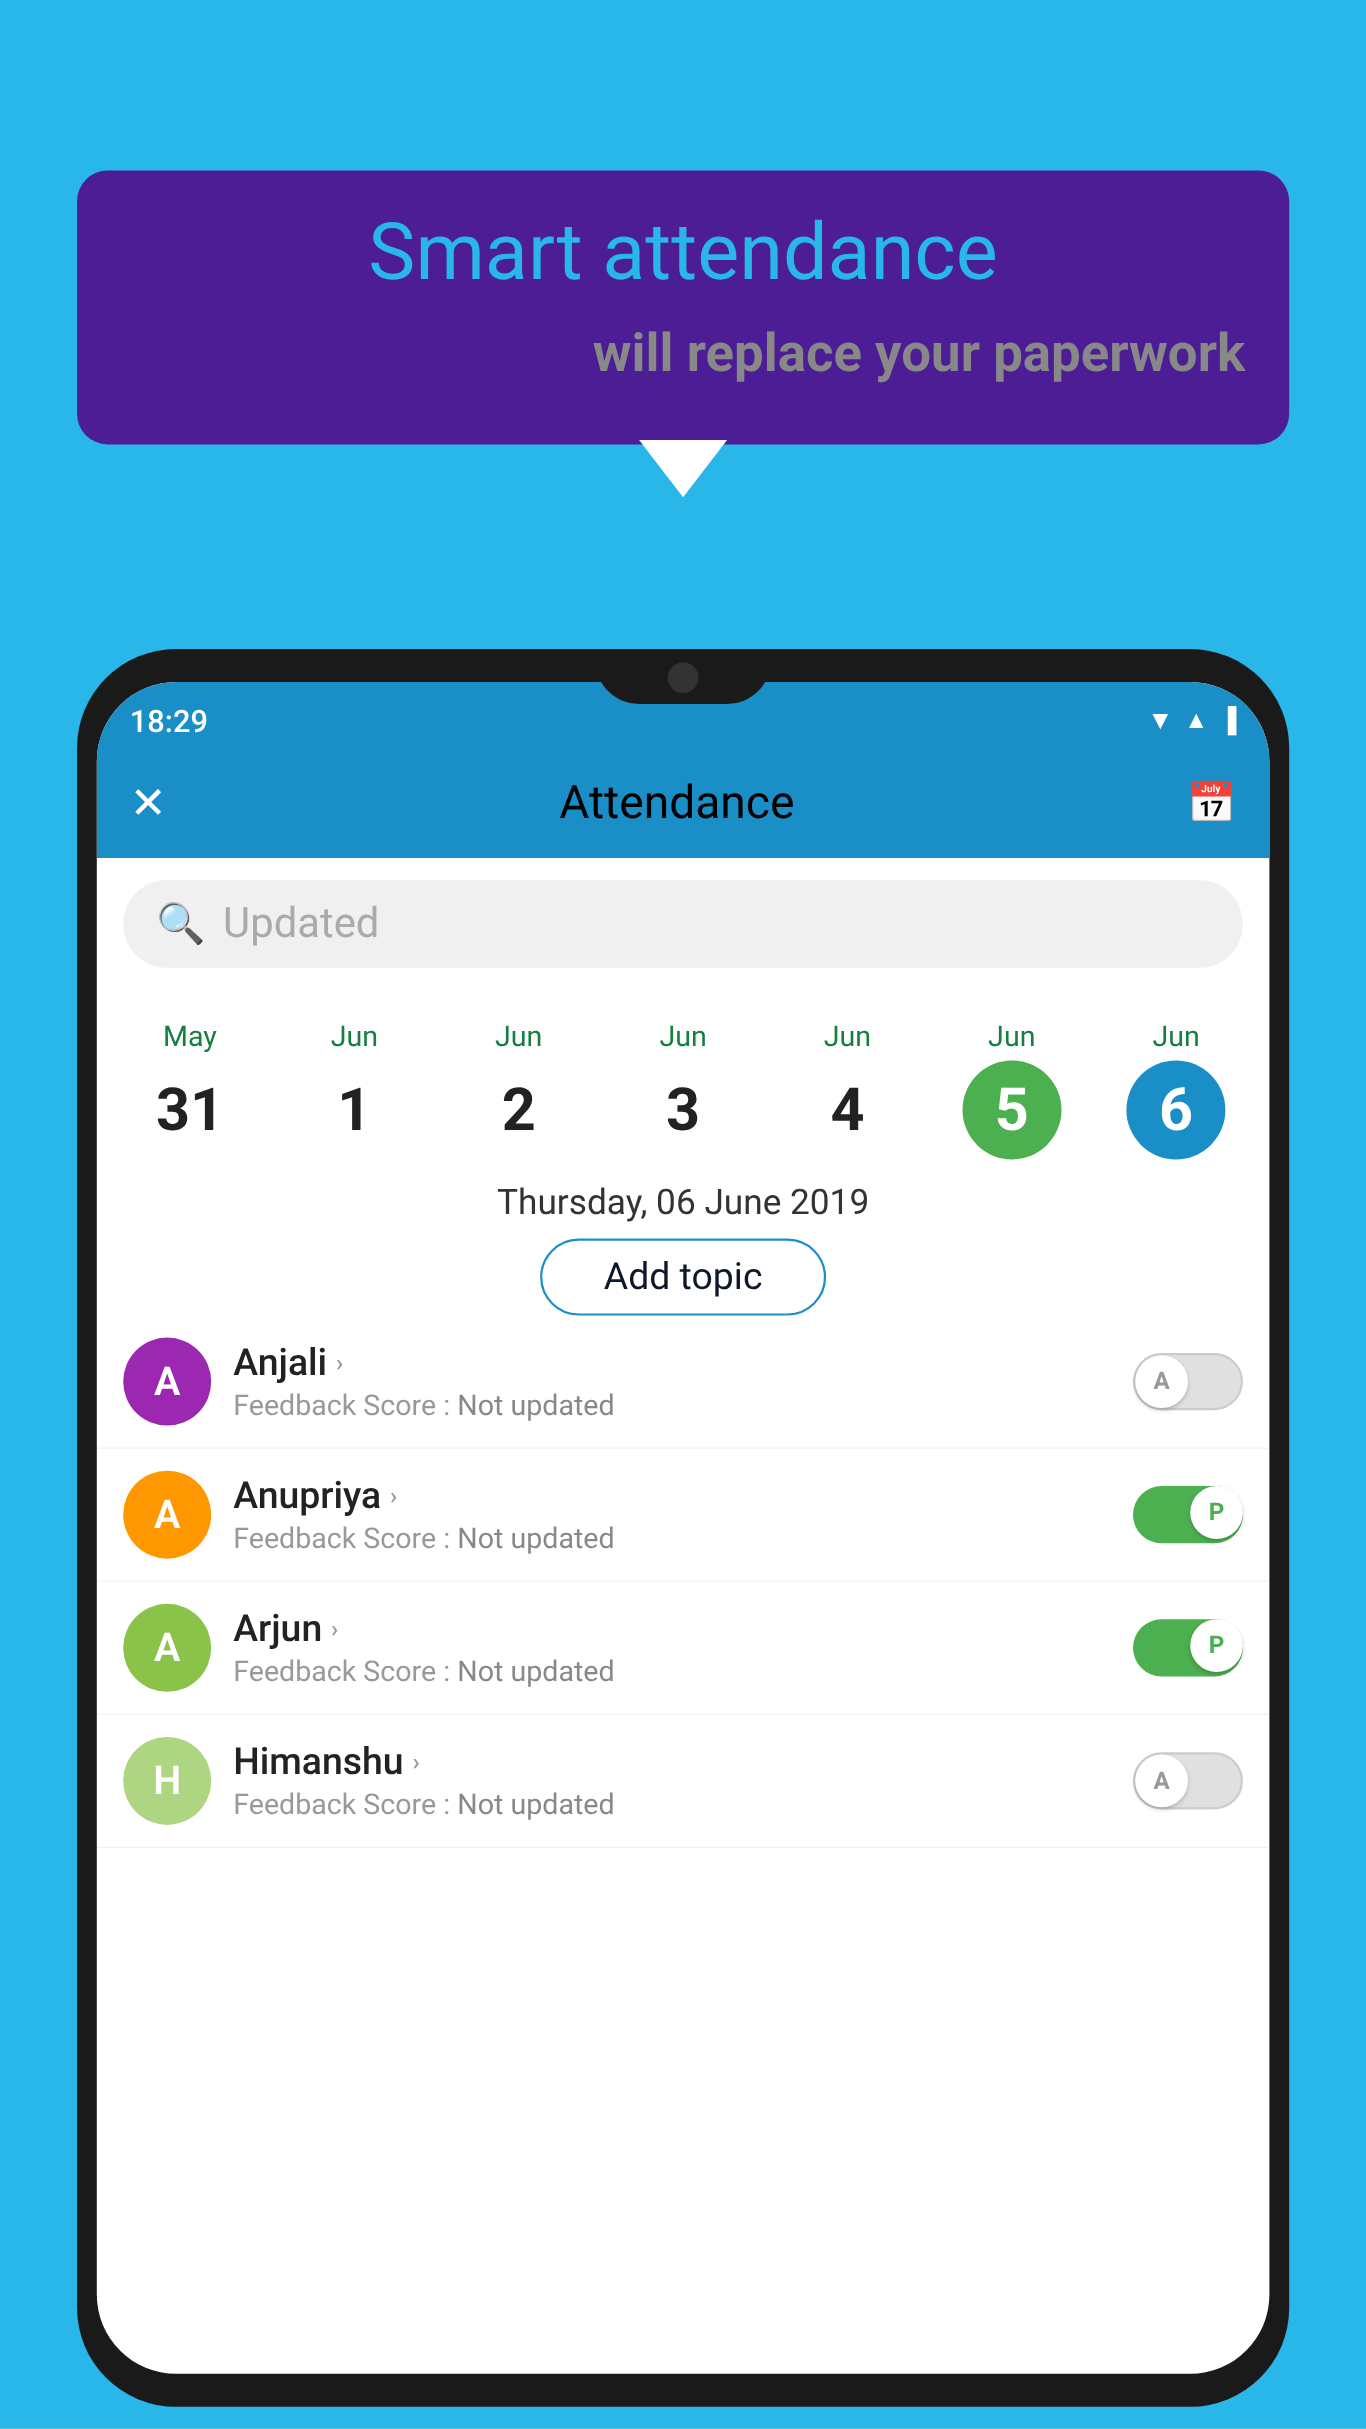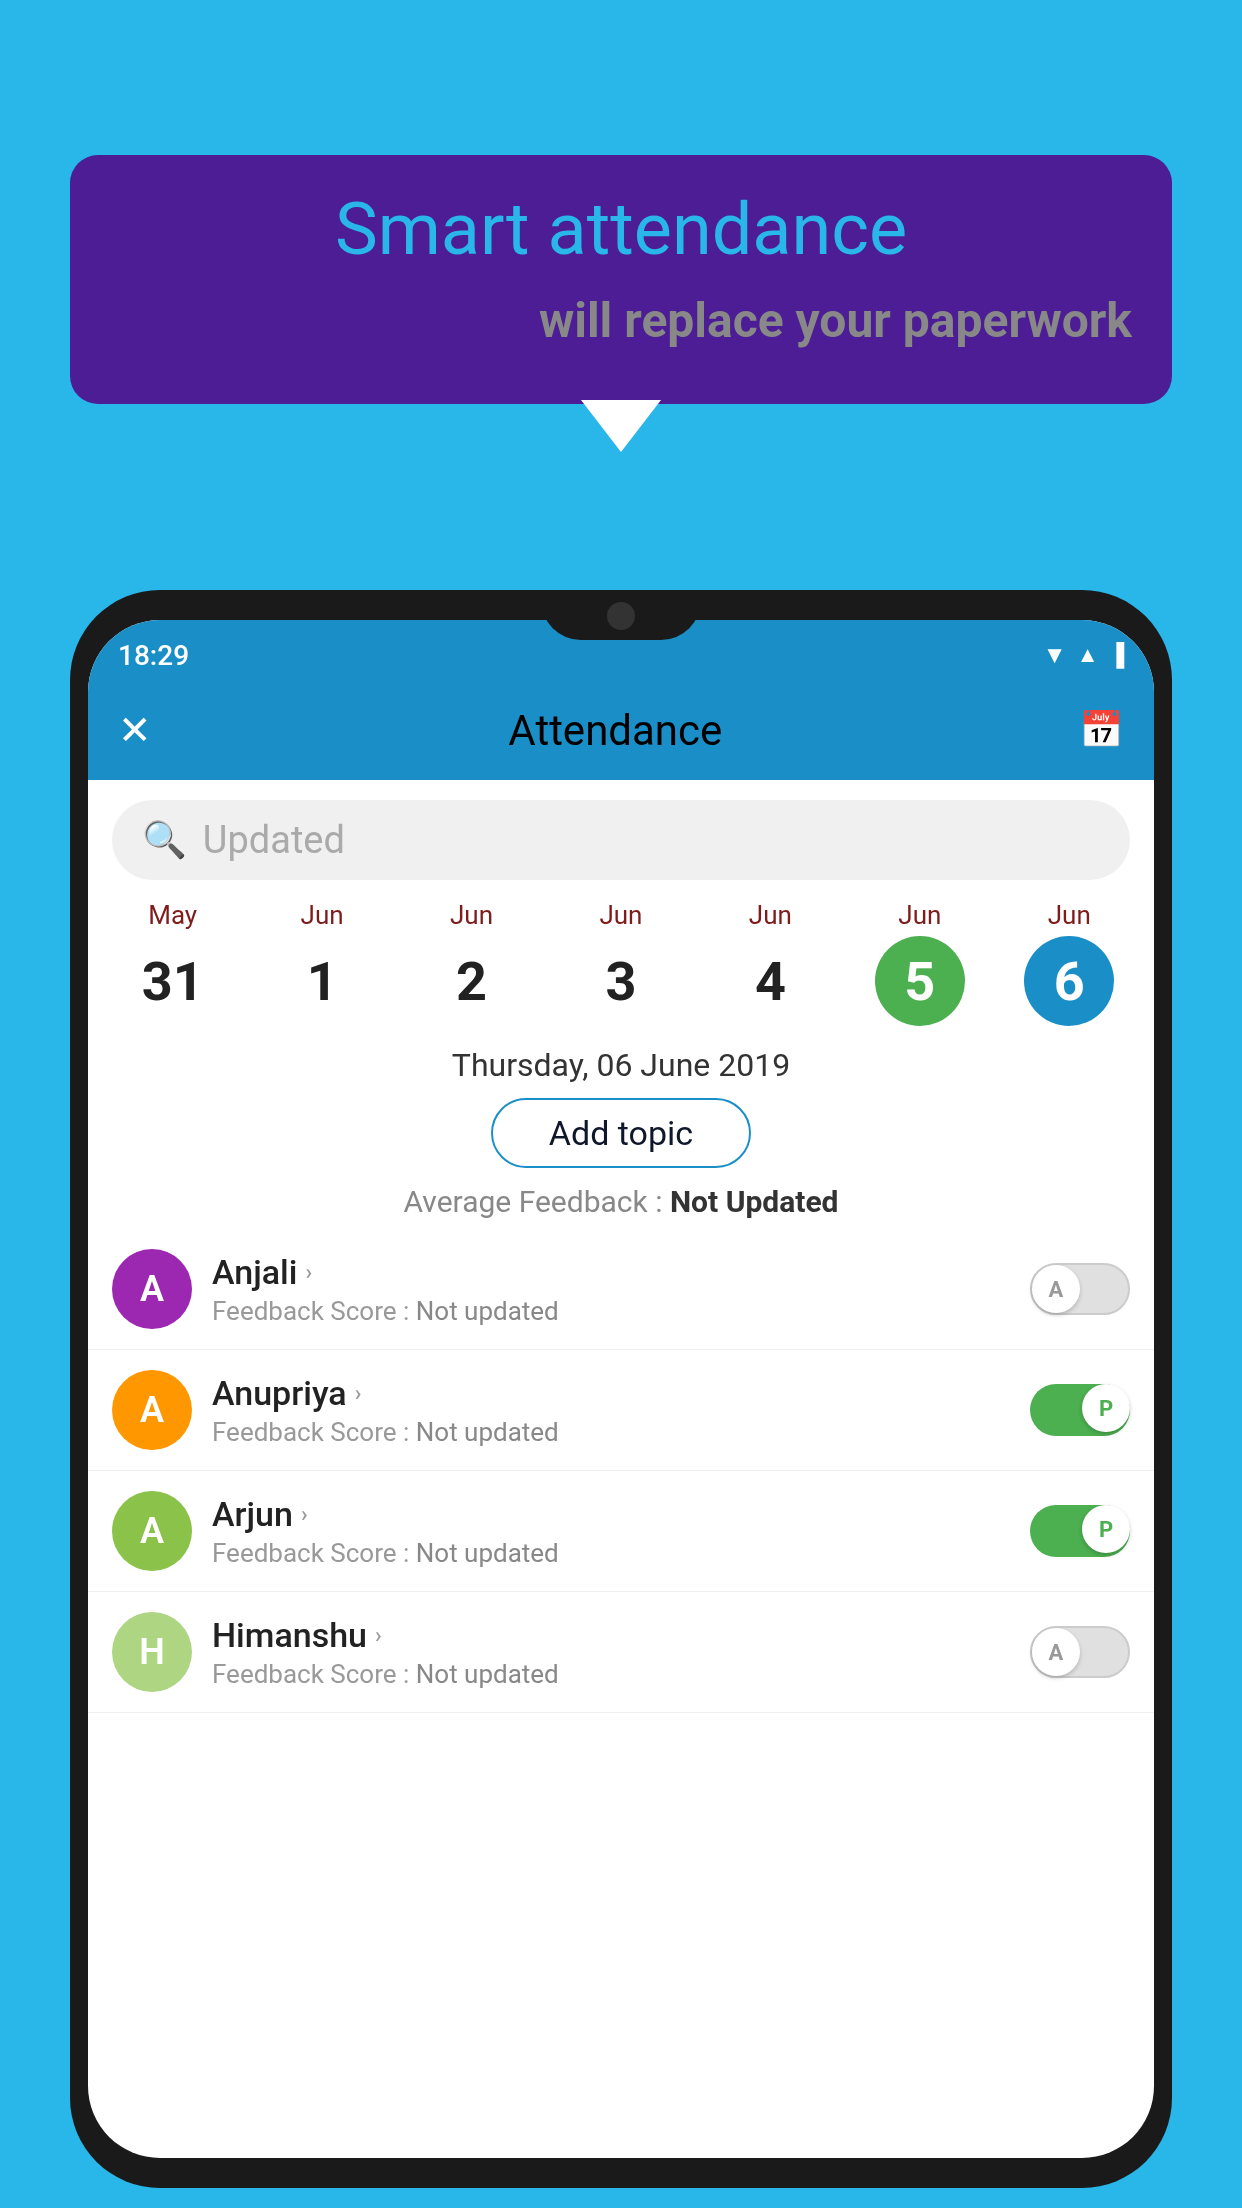--- a/index.html
+++ b/index.html
@@ -182,22 +182,23 @@
     }
     .date-item {
       display: flex;
       flex-direction: column;
       align-items: center;
       gap: 6px;
       cursor: pointer;
     }
     .date-month {
       font-size: 26px;
-      color: #7f1d1d;
+      color: #15803d;
       font-weight: 400;
+      margin-top: 28px;
     }
     .date-number {
       font-size: 54px;
       font-weight: 700;
       color: #222;
       width: 90px;
       height: 90px;
       display: flex;
       align-items: center;
       justify-content: center;
@@ -404,24 +405,20 @@
           <div class="date-number selected">6</div>
         </div>
       </div>
 
     <div class="selected-date-label">Thursday, 06 June 2019</div>
 
     <div class="add-topic-btn">
       <span class="add-topic-label">Add topic</span>
     </div>
 
-    <div class="avg-feedback">
-      <span>Average Feedback :</span>
-      <span class="avg-feedback-value">Not Updated</span>
-    </div>
 
     <div class="student-list" id="student-list">
         <div class="student-item">
           <div class="student-avatar" style="background: rgb(156, 39, 176);">A</div>
           <div class="student-info">
             <div class="student-name">Anjali <span class="chevron">›</span></div>
             <div class="student-feedback">Feedback Score : <span class="feedback-value">Not updated</span></div>
           </div>
           <div class="attendance-toggle absent">
             <div class="toggle-knob">A</div>

